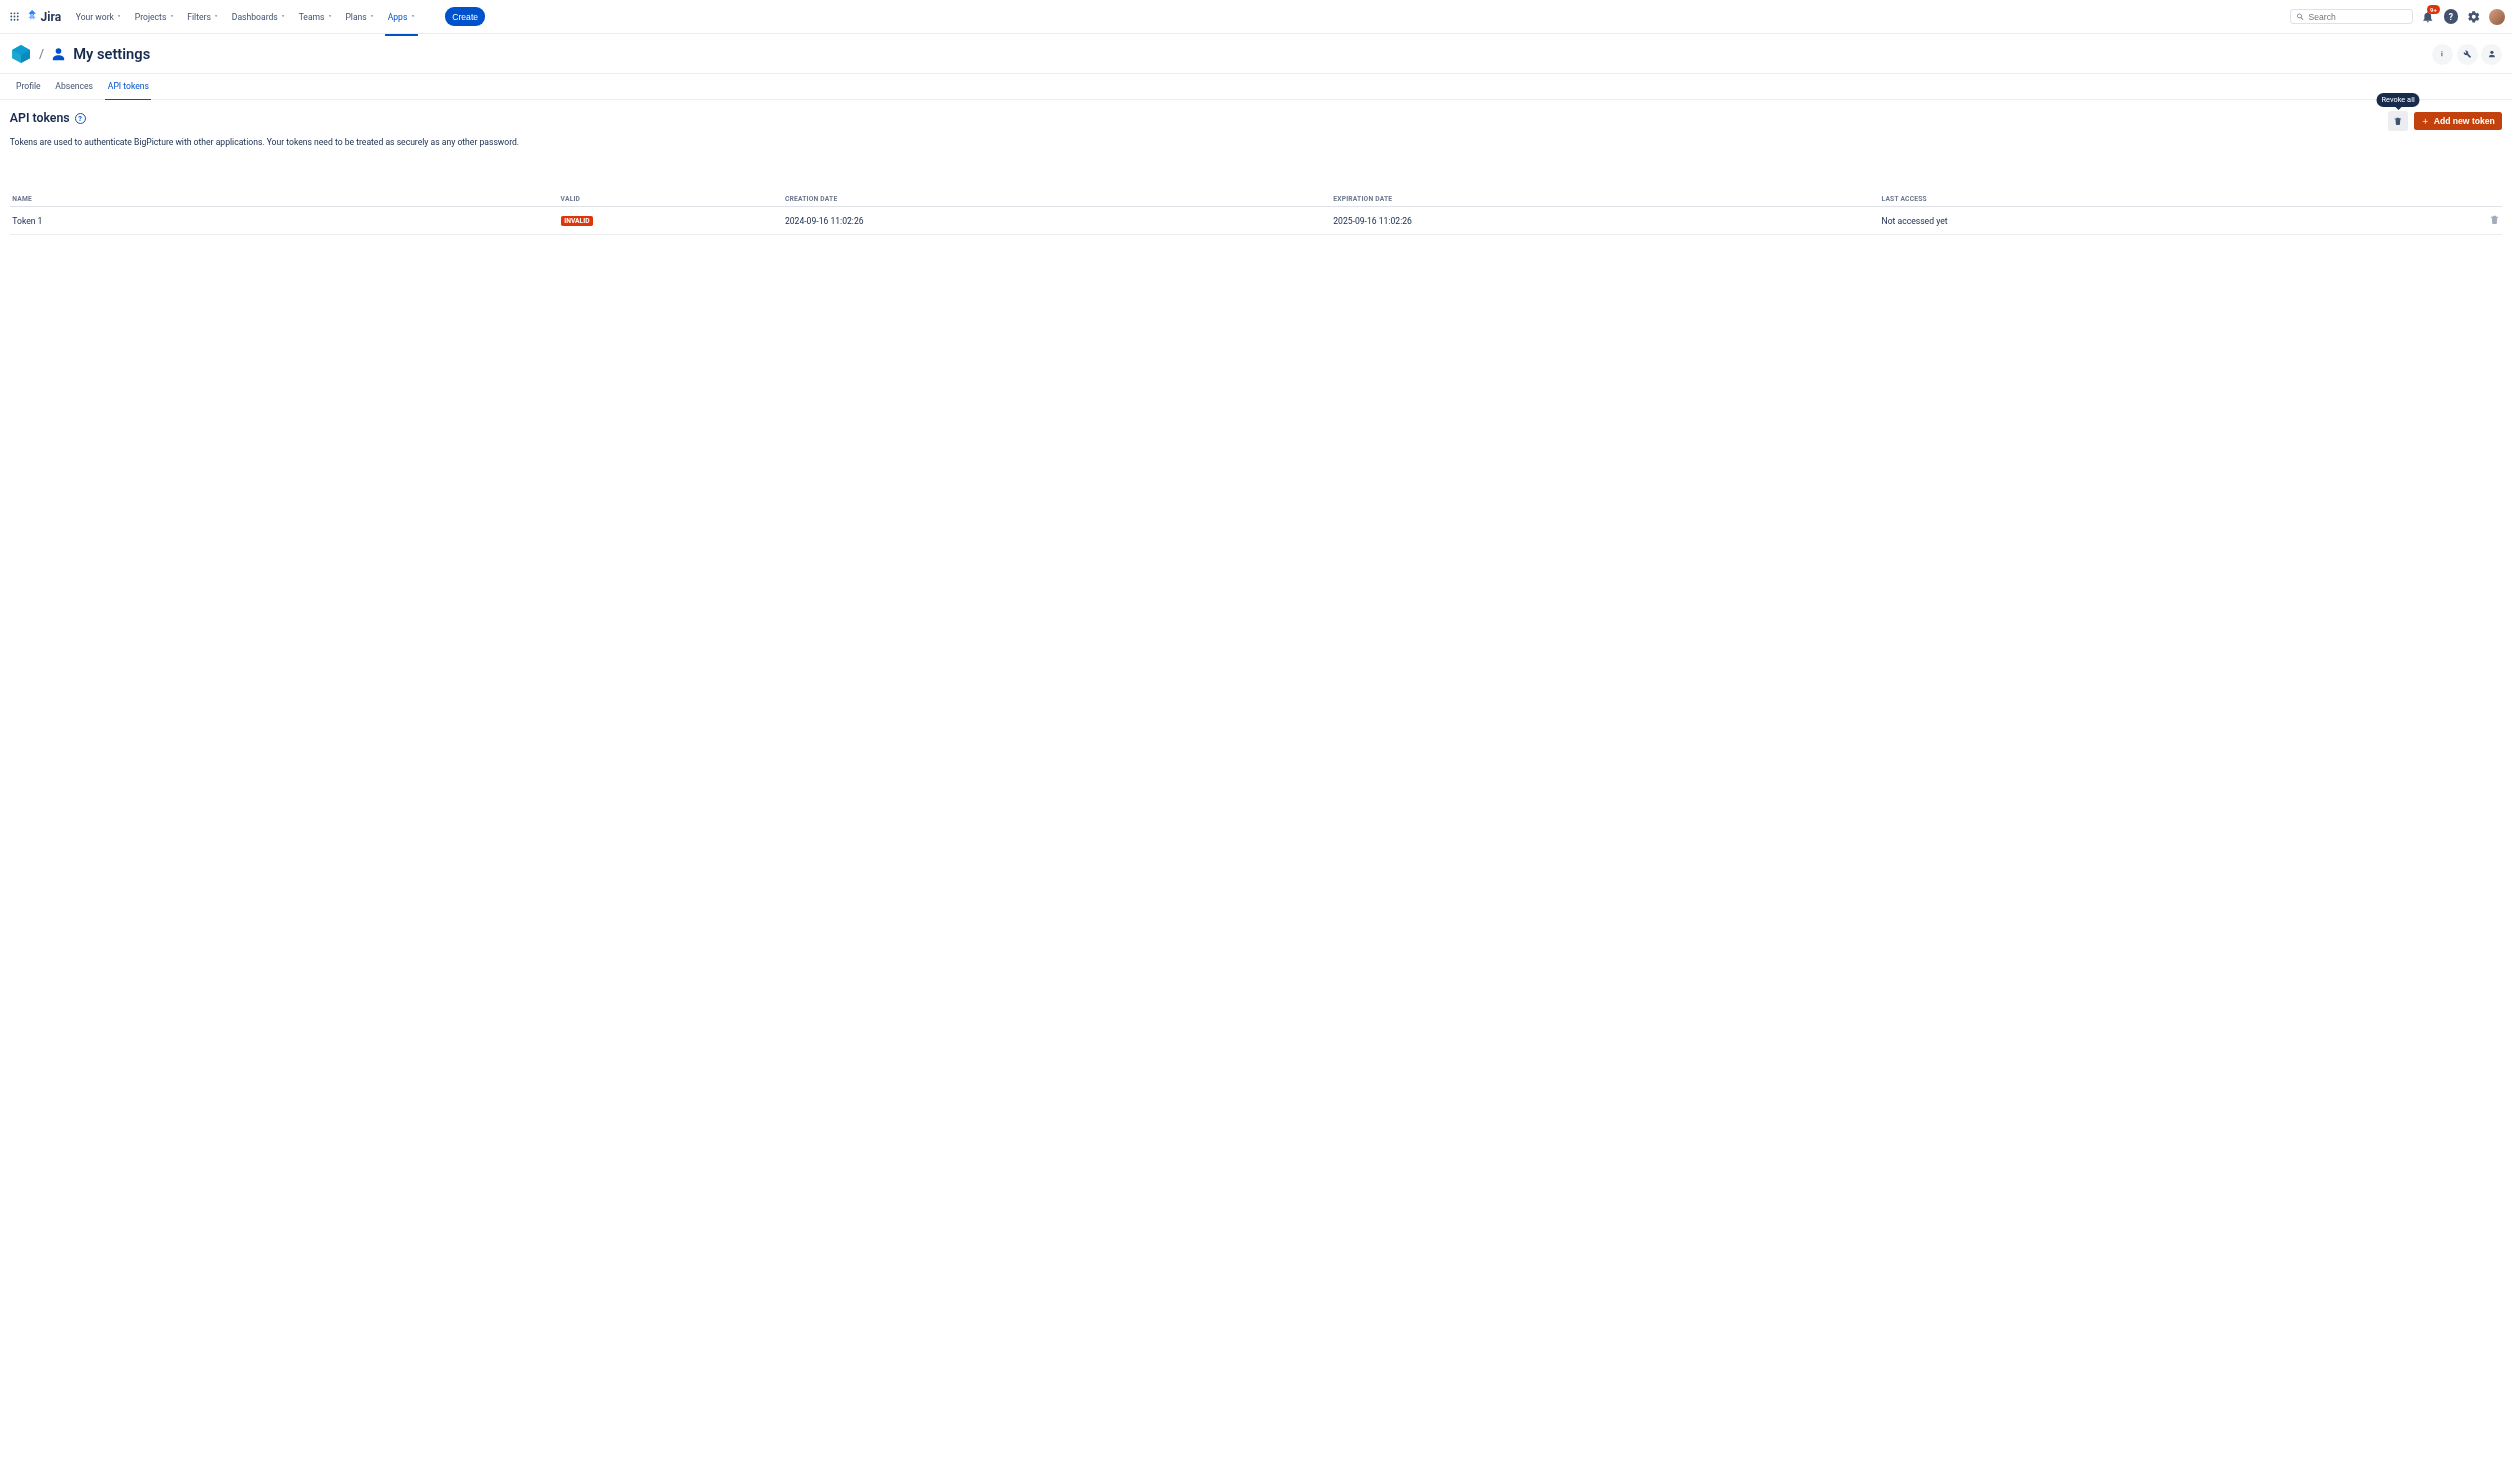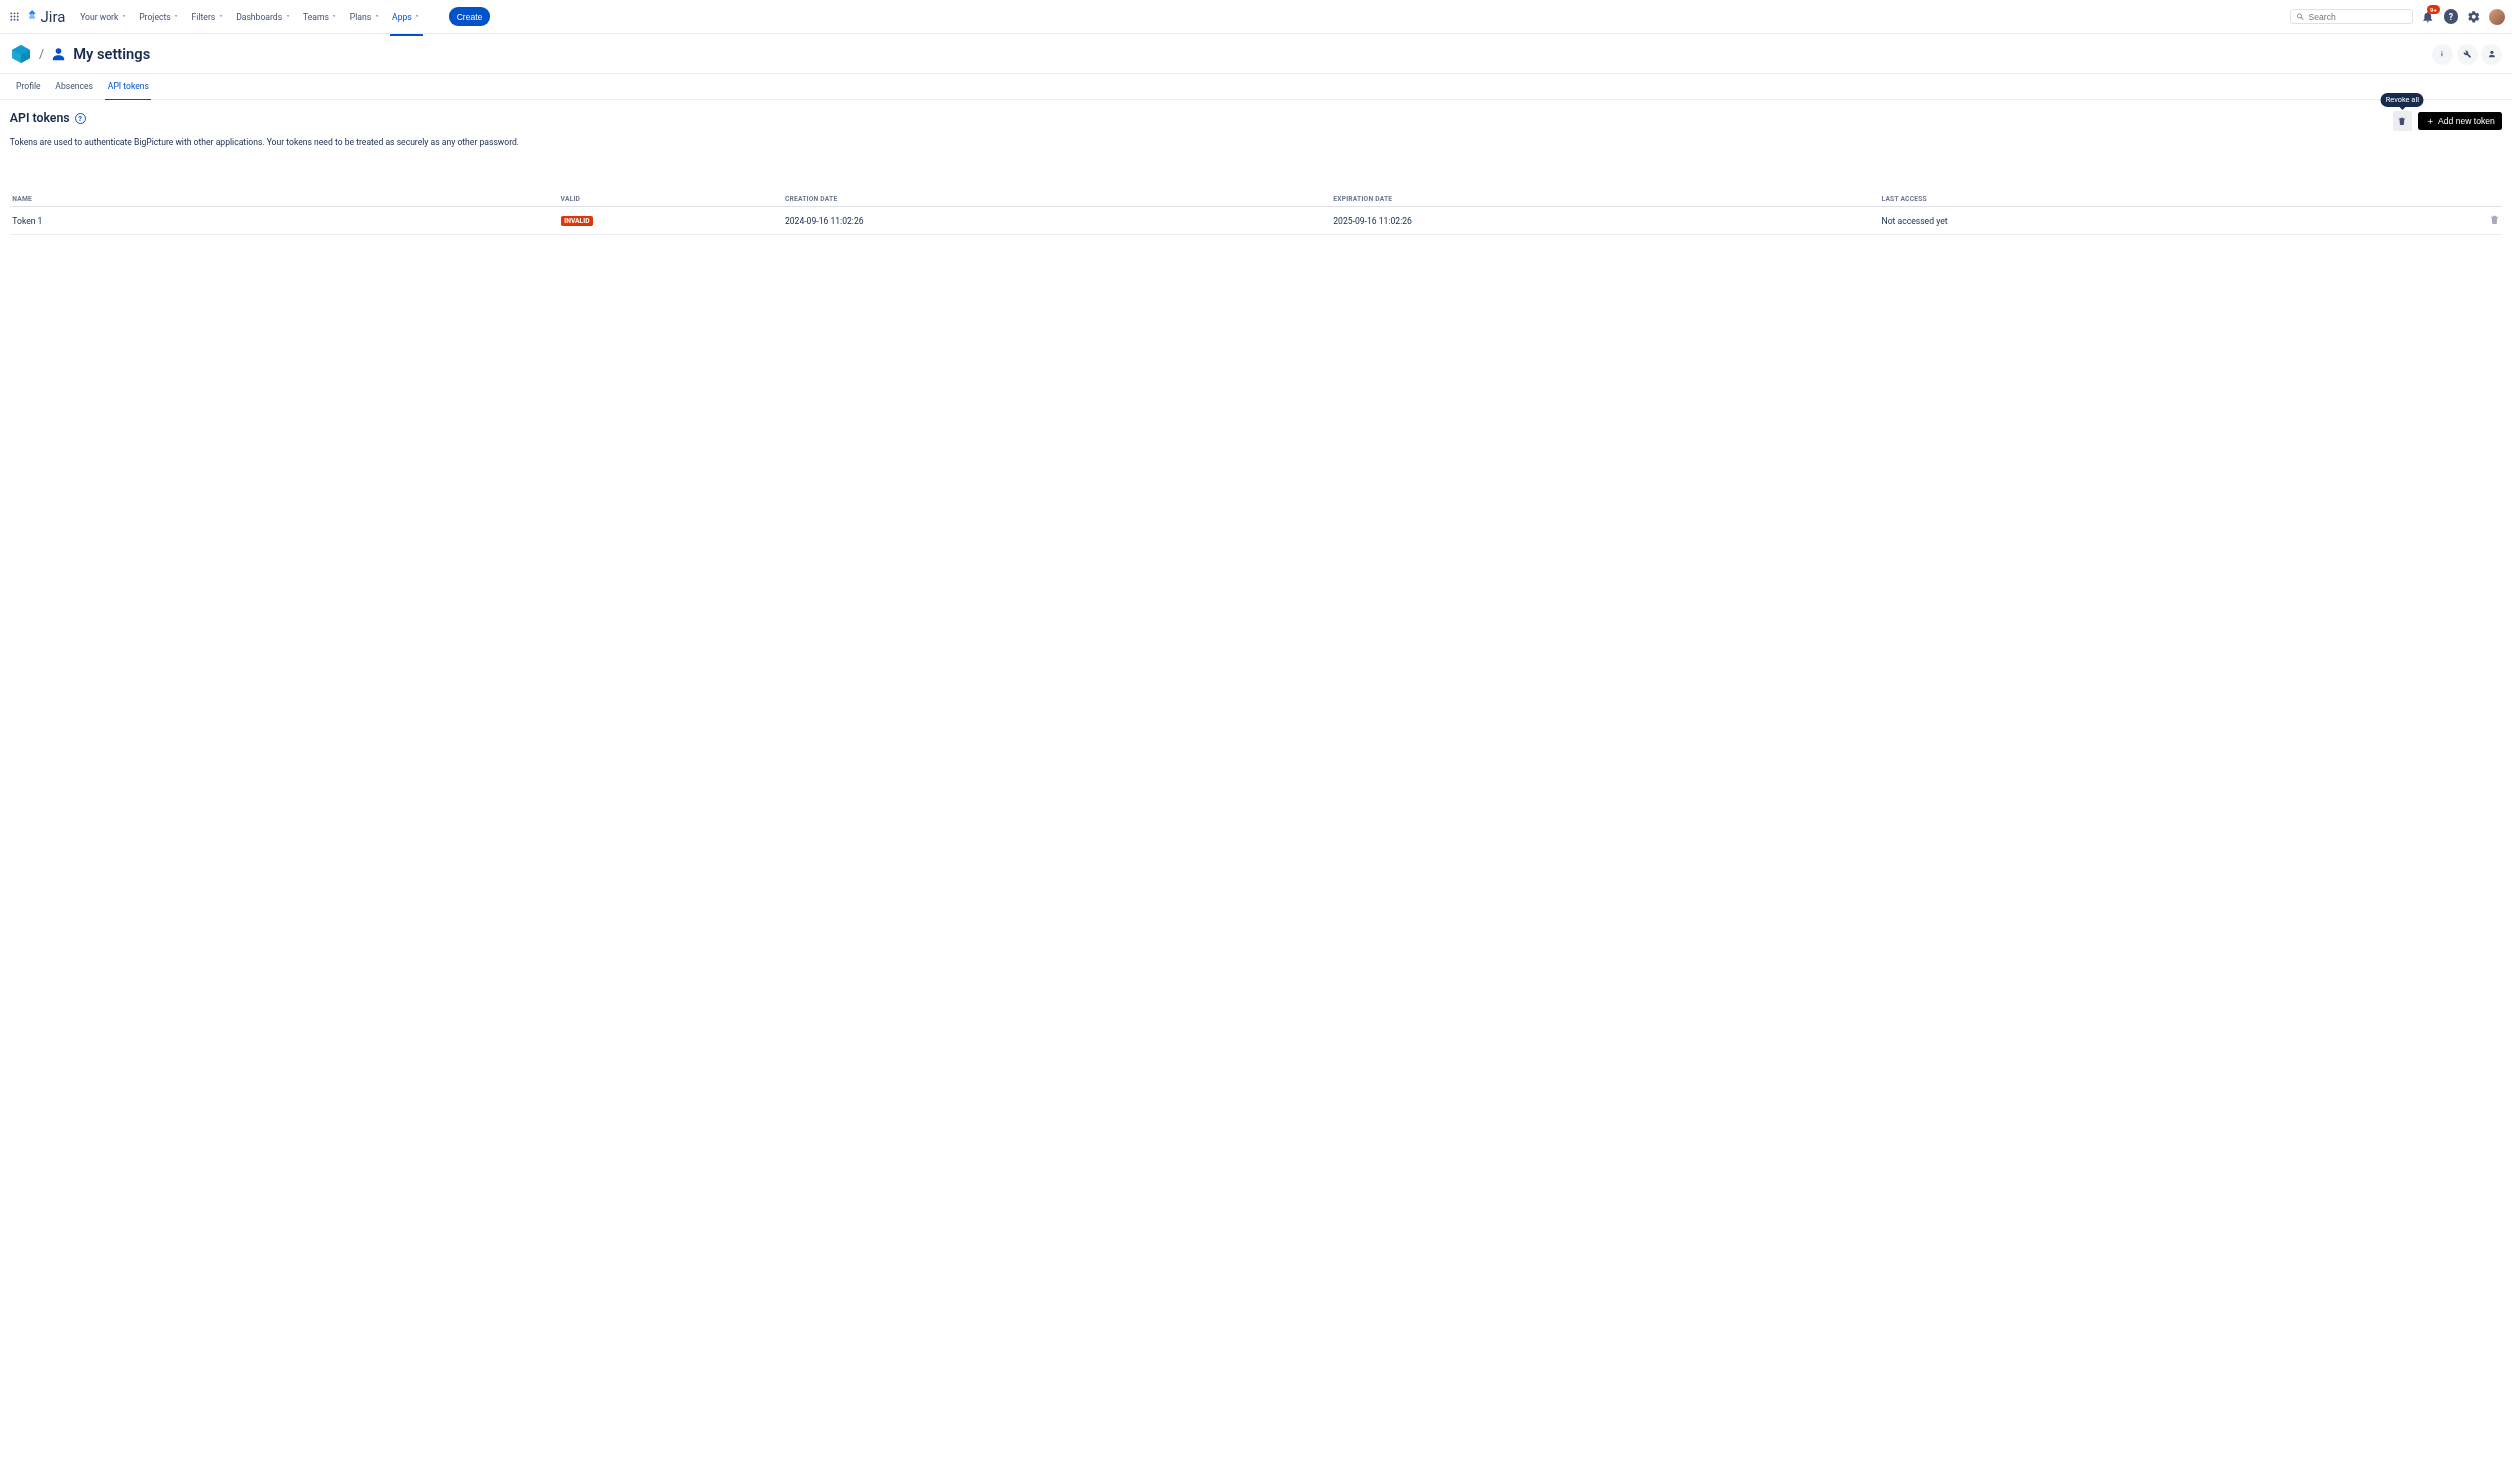--- a/index.html
+++ b/index.html
@@ -8,21 +8,21 @@
   
   .topnav {
     display: flex; align-items: center;
     height: 34px;
     padding: 0 7.4px;
     border-bottom: 0.6px solid #ebecf0;
   }
   .app-switcher { width: 14.7px; height: 14.7px; display: flex; align-items: center; justify-content: center; cursor: pointer; margin-right: 3.7px; }
   .app-switcher svg { width: 11px; height: 11px; fill: #44546F; }
   .jira-logo { display: flex; align-items: center; gap: 2.5px; margin-right: 9.8px; cursor: pointer; }
-  .jira-logo-text { font-weight: 400; font-size: 15px; color: #253858; }
+  .jira-logo-text { font-weight: 700; font-size: 12px; color: #253858; }
   .nav-links { display: flex; align-items: center; gap: 2.5px; }
   .nav-item {
     display: flex; align-items: center; gap: 2.5px;
     padding: 3.7px 4.9px; border-radius: 1.8px;
     color: #42526E; font-weight: 400; cursor: pointer; font-size: 8.6px;
     position: relative;
   }
   .nav-item.active { color: #0052CC; }
   .nav-item.active::after {
     content: ""; position: absolute; left: 2.5px; right: 2.5px; bottom: -10.4px;
@@ -96,22 +96,22 @@
   .section-desc { padding: 6.1px 9.8px 0; color: #172B4D; font-size: 8.6px; }
 
   .section-actions { display: flex; gap: 6.1px; align-items: center; position: relative; }
   .icon-btn {
     width: 19.6px; height: 19.6px; border-radius: 2.5px; background: rgba(9,30,66,0.08);
     border: none; display: flex; align-items: center; justify-content: center; cursor: pointer;
   }
   .icon-btn svg { width: 9.8px; height: 9.8px; fill: #42526E; }
   .primary-btn {
     display: flex; align-items: center; gap: 3.7px;
-    background: #000000; color: #fff; border: none;
-    padding: 4.3px 7.4px; border-radius: 2.5px; font-size: 8.6px; cursor: pointer;
+    background: #c2410c; color: #fff; border: none;
+    padding: 4.3px 7.4px; border-radius: 2.5px; font-size: 8.6px; cursor: pointer; font-weight: bold;
   }
   .tooltip {
     position: absolute; top: -18.4px; left: 9.8px; transform: translateX(-50%);
     background: #172B4D; color: #fff; font-size: 7.4px;
     padding: 2.5px 4.9px; border-radius: 7px; white-space: nowrap;
   }
   .tooltip::after {
     content: ""; position: absolute; left: 50%; top: 100%; transform: translateX(-50%);
     border: 3.1px solid transparent; border-top-color: #172B4D;
   }

